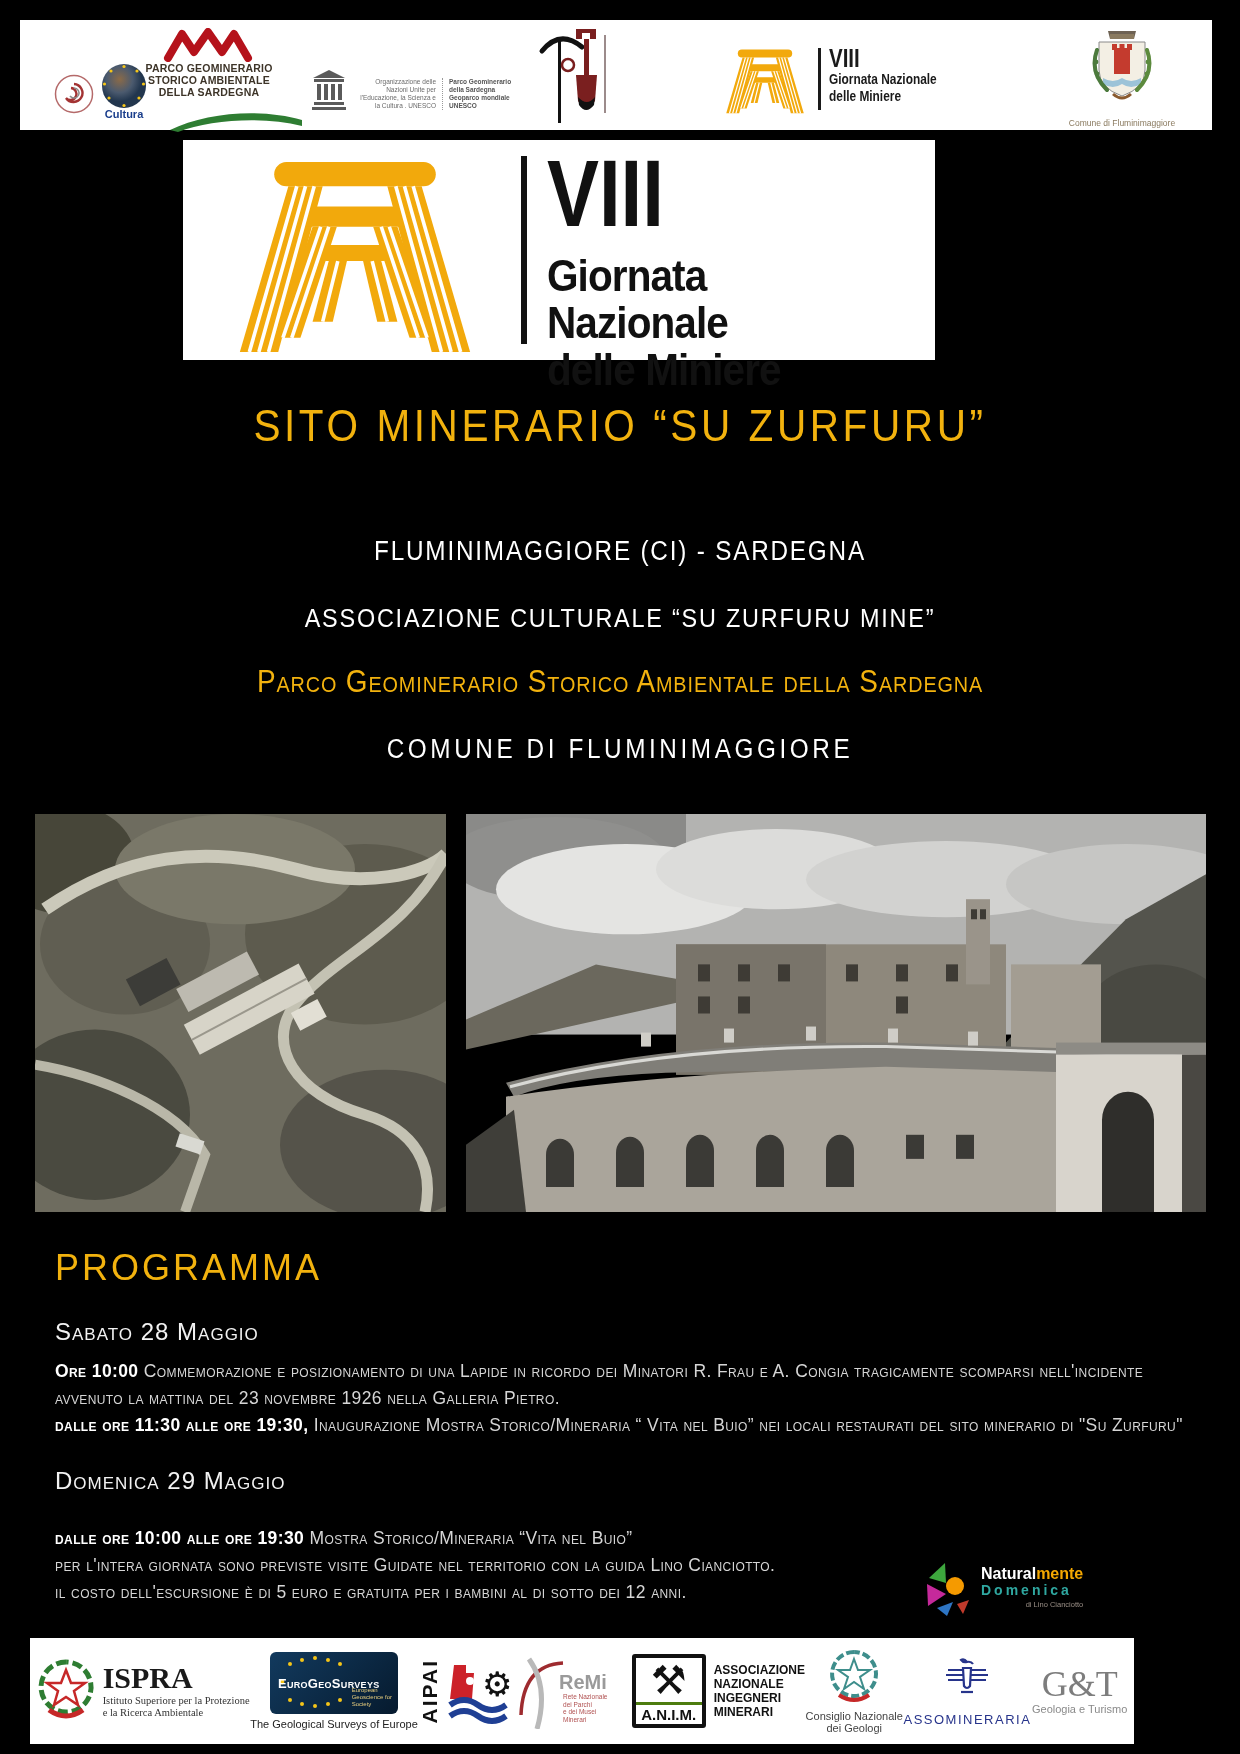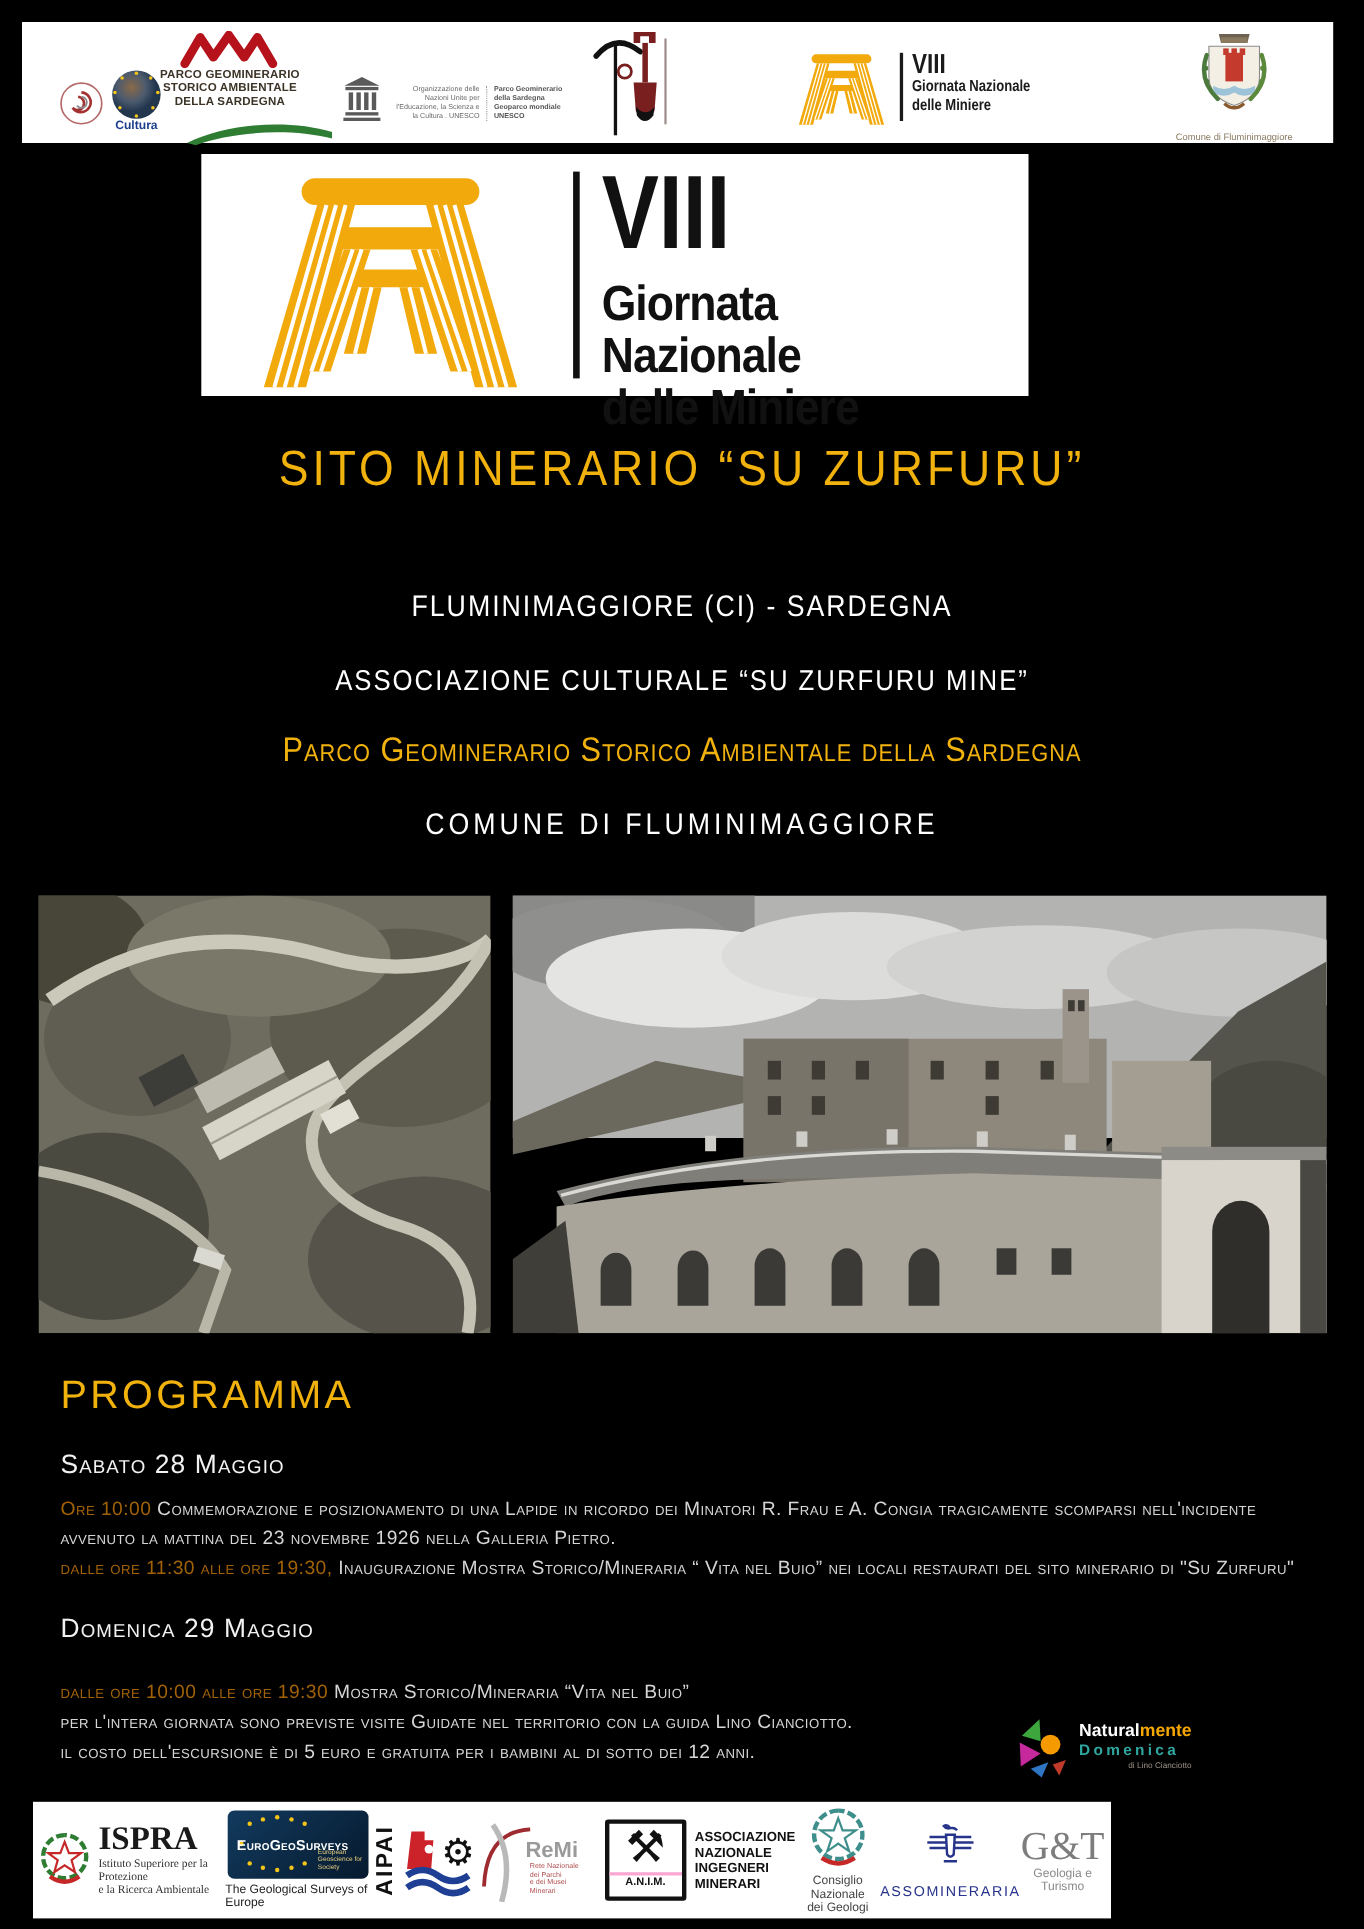--- a/index.html
+++ b/index.html
@@ -55,33 +55,33 @@
   .photo-left { left:35px; width:411px; }
   .photo-right { left:466px; width:740px; }
   .photo svg { display:block; width:100%; height:100%; }
 
   
   .program-block { left:55px; top:1248px; width:1140px; color:#d6d6d6; }
   .prog-heading { font-size:36px; line-height:40px; letter-spacing:3px; color:#F2B20E; margin:0 0 30px 0; font-weight:normal; }
   .day-title { font-size:24px; line-height:28px; color:#f2f2f2; font-variant:small-caps; margin:0 0 12px 0; font-weight:normal; letter-spacing:1px; }
   .day-title.second { margin-top:28px; margin-bottom:30px; }
   .prog { font-size:17.5px; line-height:27px; letter-spacing:0.4px; font-variant:small-caps; margin:0; }
-  .prog .lead { font-weight:normal; color:#a16207; }
+  .prog .lead { font-weight:bold; color:#ffffff; }
   .prog.narrow { width:880px; }
 
   
   .naturalmente { left:925px; top:1558px; width:175px; display:flex; align-items:center; }
   .nat-txt { margin-left:4px; }
   .nat-l1 { font-size:16px; font-weight:bold; line-height:17px; }
   .nat-l1 .p1 { color:#fff; } .nat-l1 .p2 { color:#F5A800; }
   .nat-l2 { font-size:14px; font-weight:bold; letter-spacing:3px; color:#2FA7A0; line-height:16px; }
   .nat-l3 { font-size:7.5px; color:#9a8f86; text-align:right; margin-top:2px; }
 
   
-  .footer-strip { left:30px; top:1638px; width:980px; height:106px; background:#fff;
+  .footer-strip { left:30px; top:1638px; width:1104px; height:106px; background:#fff;
                   display:flex; align-items:center; justify-content:space-evenly; padding:0 6px; box-sizing:border-box; }
   .flogo { display:flex; align-items:center; }
   .serif { font-family:"Liberation Serif", serif; }
   .ispra-txt { margin-left:8px; }
   .ispra-name { font-size:30px; font-weight:bold; color:#1a1a1a; line-height:28px; }
   .ispra-sub { font-size:10.5px; color:#333; line-height:12px; margin-top:3px; }
   .egs { flex-direction:column; }
   .egs-box { width:128px; height:62px; border-radius:6px; background:linear-gradient(135deg,#123a5e,#061a2e);
              color:#fff; position:relative; overflow:hidden; }
   .egs-name { position:absolute; left:8px; top:24px; font-size:13px; font-weight:bold; font-variant:small-caps; letter-spacing:0.3px; }
@@ -89,21 +89,21 @@
   .egs-sub { font-size:11px; color:#222; margin-top:4px; }
   .aipai-name { writing-mode:vertical-rl; transform:rotate(180deg); font-size:21px; font-weight:bold; color:#111;
                 letter-spacing:2px; margin-right:4px; }
   .aipai-gfx { position:relative; width:64px; height:72px; }
   .aipai-gear { position:absolute; right:-2px; top:12px; font-size:34px; color:#111; line-height:34px; }
   .remi-gfx { position:relative; width:120px; height:76px; }
   .remi-name { position:absolute; left:48px; top:18px; font-size:20px; color:#9a9a9a; font-weight:bold; }
   .remi-sub { position:absolute; left:52px; top:40px; font-size:6.5px; line-height:7.5px; color:#b05050; }
   .anim-box { width:66px; height:66px; border:4px solid #111; border-radius:3px; text-align:center; background:#fff; }
   .anim-hammers { font-size:40px; line-height:44px; color:#111; }
-  .anim-abbr { display:block; border-top:3px solid #f9a8d4; font-size:10px; font-weight:bold; color:#111; padding-top:1px;text-align:center; }
+  .anim-abbr { display:block; border-top:3px solid #4d7c0f; font-size:15px; font-weight:bold; color:#111; padding-top:1px;text-align:center; }
   .anim-name { font-size:12px; font-weight:bold; color:#111; line-height:14px; margin-left:8px; }
   .cng { flex-direction:column; text-align:center; }
   .cng-name { font-size:11px; color:#444; line-height:12px; margin-top:3px; }
   .assomin { flex-direction:column; text-align:center; }
   .assomin-name { font-size:13px; letter-spacing:1.5px; color:#27348B; margin-top:14px; }
   .gt { flex-direction:column; text-align:center; }
   .gt-name { font-size:36px; color:#7d7d7d; line-height:34px; }
   .gt-sub { font-size:11px; color:#8a8a8a; margin-top:2px; }
 </style>
 </head>

